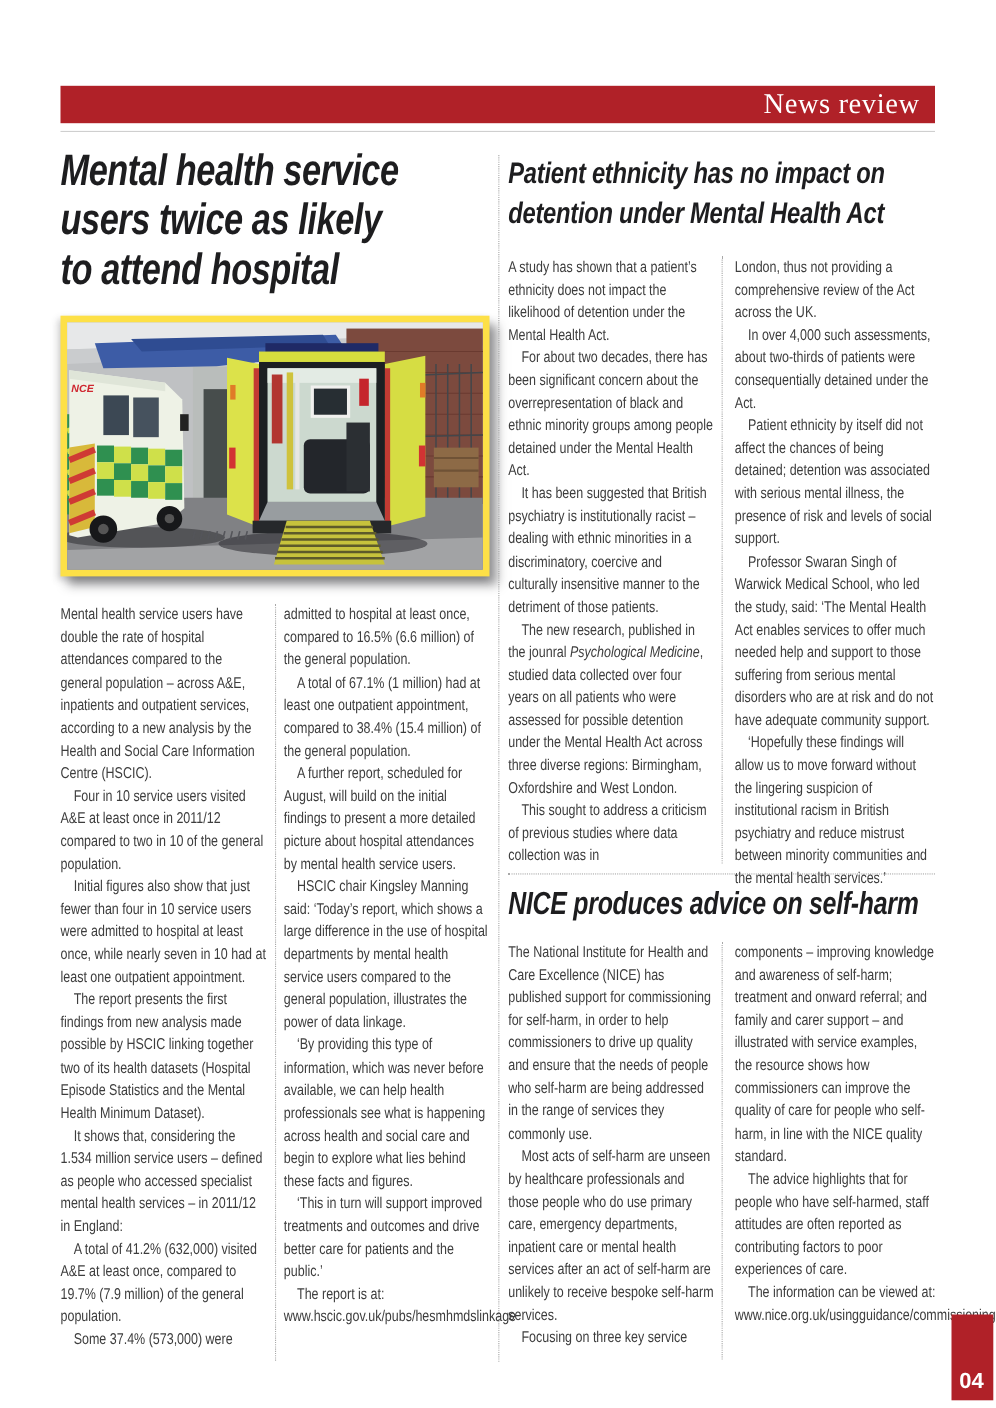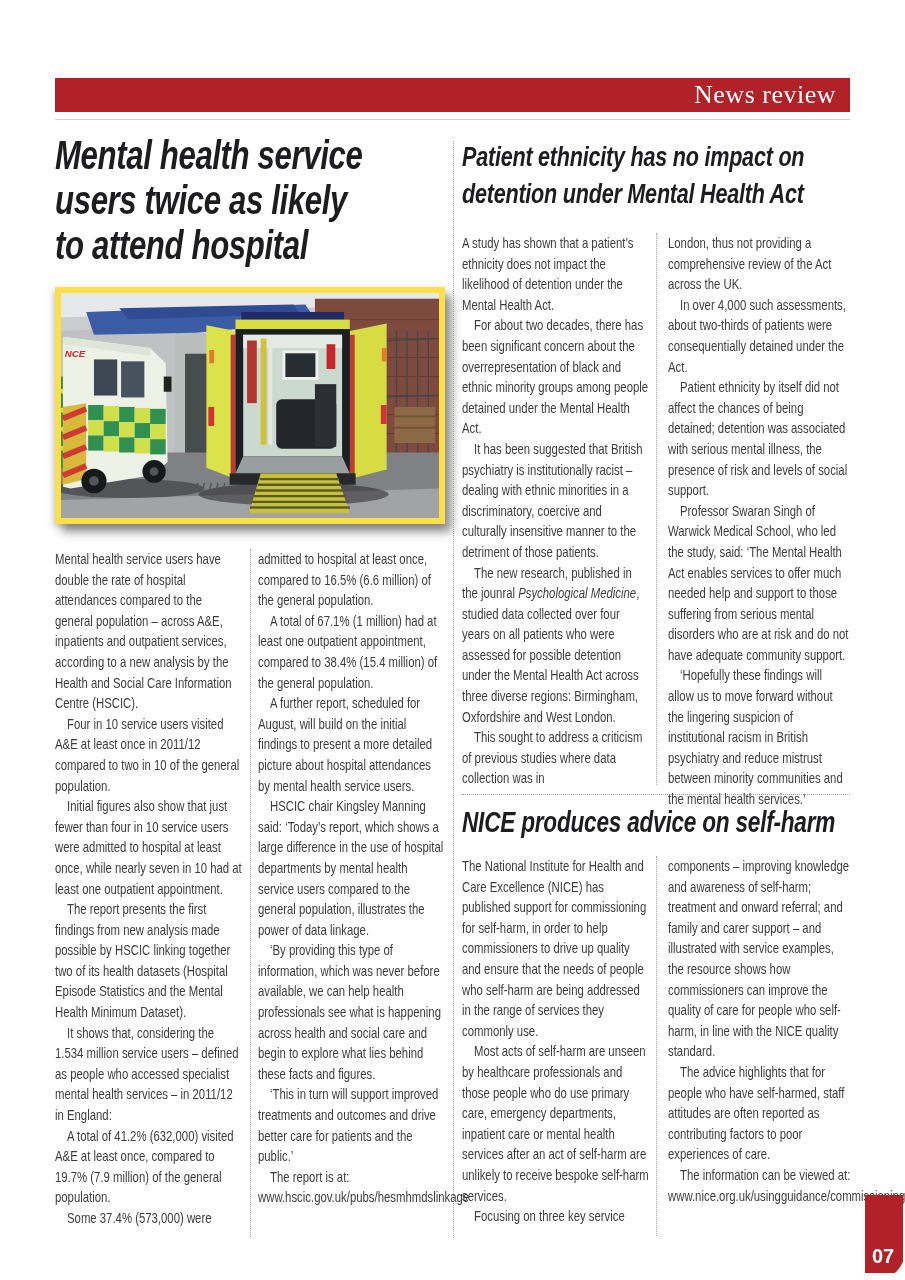--- a/index.html
+++ b/index.html
@@ -1,17 +1,17 @@
 <!DOCTYPE html>
 <html><head>
 <meta charset="utf-8">
 <style>
   html,body{margin:0;padding:0;background:#ffffff;}
   .page{position:relative;width:905px;height:1280px;background:#fff;overflow:hidden;
-        font-family:"Liberation Sans","DejaVu Sans",sans-serif;border-radius:29px;}
+        font-family:"Liberation Sans","DejaVu Sans",sans-serif;}
   
   .banner{position:absolute;left:55px;top:78px;width:795px;height:34px;
           display:flex;align-items:center;justify-content:flex-end;
           padding-right:14px;box-sizing:border-box;}
   .banner-label{font-family:"Liberation Serif","DejaVu Serif",serif;font-size:26px;color:#fff;letter-spacing:.5px;}
   .hairline{position:absolute;left:55px;top:119px;width:795px;height:1px;background:#cfcfcf;}
   
   .headline{position:absolute;color:#1d1d1f;font-weight:bold;font-style:italic;
             transform-origin:0 0;white-space:nowrap;}
   .h-lead{left:55px;top:133px;font-size:40px;line-height:45px;letter-spacing:-.5px;transform:scaleX(.78);}
@@ -254,16 +254,16 @@
       <p>Most acts of self-harm are unseen by healthcare professionals and those people who do use primary care, emergency departments, inpatient care or mental health services after an act of self-harm are unlikely to receive bespoke self-harm services.</p>
       <p>Focusing on three key service</p>
     </div>
   <div class="col" id="ncol2">
       <p>components – improving knowledge and awareness of self-harm; treatment and onward referral; and family and carer support – and illustrated with service examples, the resource shows how commissioners can improve the quality of care for people who self-harm, in line with the NICE quality standard.</p>
       <p>The advice highlights that for people who have self-harmed, staff attitudes are often reported as contributing factors to poor experiences of care.</p>
       <p>The information can be viewed at: www.nice.org.uk/usingguidance/commissioningguides/SelfHarm.jsp</p>
     </div>
 
   <div class="pagenum" style="background: rgb(176, 33, 40);">
-    <span>07</span>
+    <span>04</span>
   </div>
 
 </div>
 
 </body></html>

